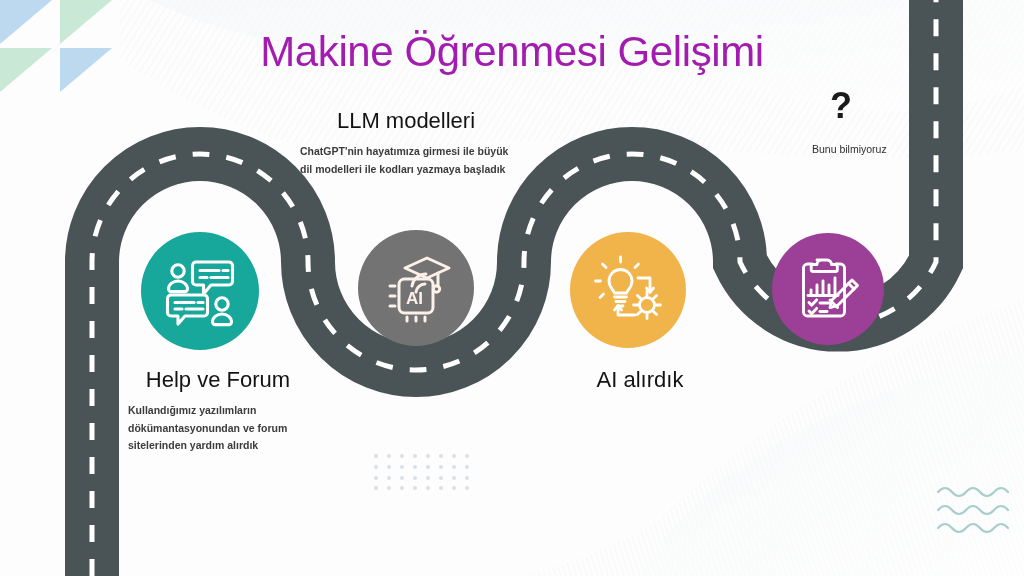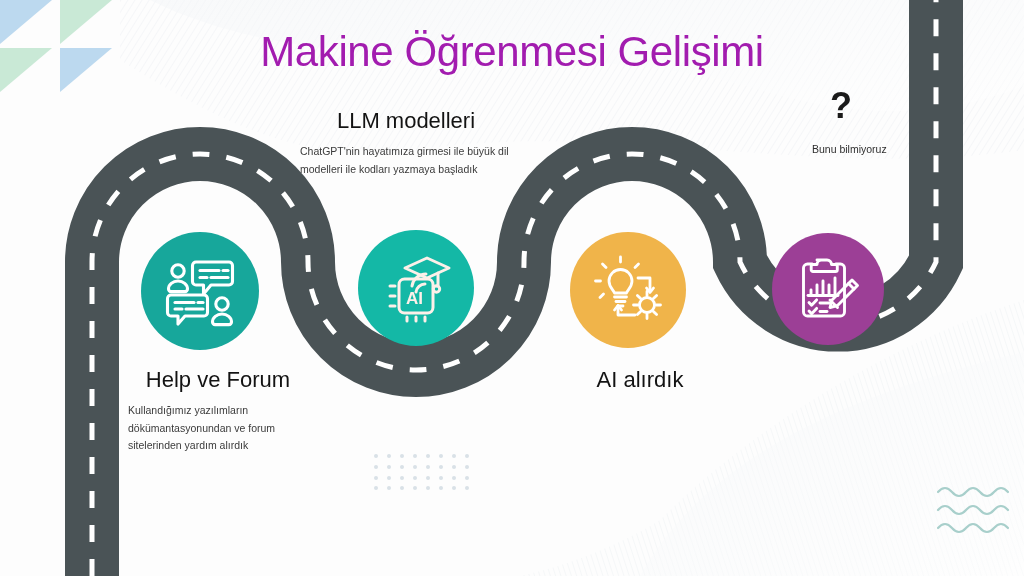--- a/index.html
+++ b/index.html
@@ -90,21 +90,21 @@
   .block { position: absolute; }
   .block .heading {
     font-size: 22px;
     font-weight: 400;
     color: #131313;
     margin: 0 0 9px 0;
     line-height: 1.2;
   }
   .block .body {
     font-size: 10.5px;
-    font-weight: 400;
+    font-weight: 700;
     color: #3b3b3b;
     line-height: 1.65;
     margin: 0;
   }
   .block.center-align { text-align: center; }
   .block.center-align .body { text-align: left; }
 
   .qmark {
     position: absolute;
     font-size: 36px;
@@ -251,21 +251,21 @@
       <line x1="12" y1="55" x2="19" y2="55"></line>
       <line x1="23" y1="55" x2="40" y2="55"></line>
     </svg>
   </div>
 
   <div class="block center-align" style="left:128px; top:367px; width:180px;">
     <p class="heading">Help ve Forum</p>
     <p class="body">Kullandığımız yazılımların dökümantasyonundan ve forum sitelerinden yardım alırdık</p>
   </div>
 
-  <div class="circle" style="left:358px; top:230px; width:116px; height:116px; background:#14b8a6;">
+  <div class="circle" style="left:358px; top:230px; width:116px; height:116px; background:#737373;">
     <svg width="72" height="72" viewBox="0 0 72 72" fill="none" stroke="#fdf0e9" stroke-width="3" stroke-linecap="round" stroke-linejoin="round">
 
       <rect x="19" y="27" width="34" height="34" rx="5.5"></rect>
 
       <line x1="10" y1="34" x2="15" y2="34"></line>
       <line x1="10" y1="44" x2="15" y2="44"></line>
       <line x1="10" y1="54" x2="15" y2="54"></line>
 
       <line x1="27" y1="65" x2="27" y2="69"></line>
       <line x1="36" y1="65" x2="36" y2="69"></line>

